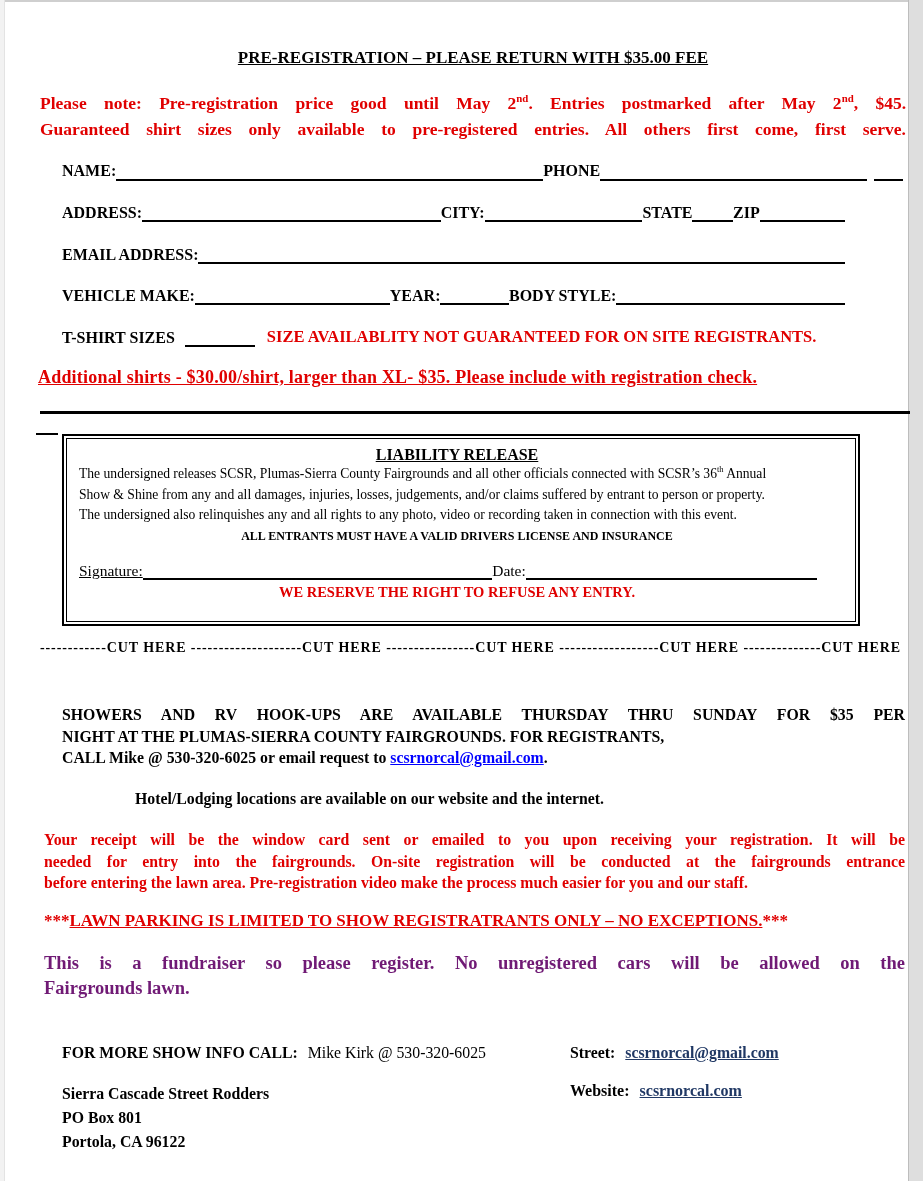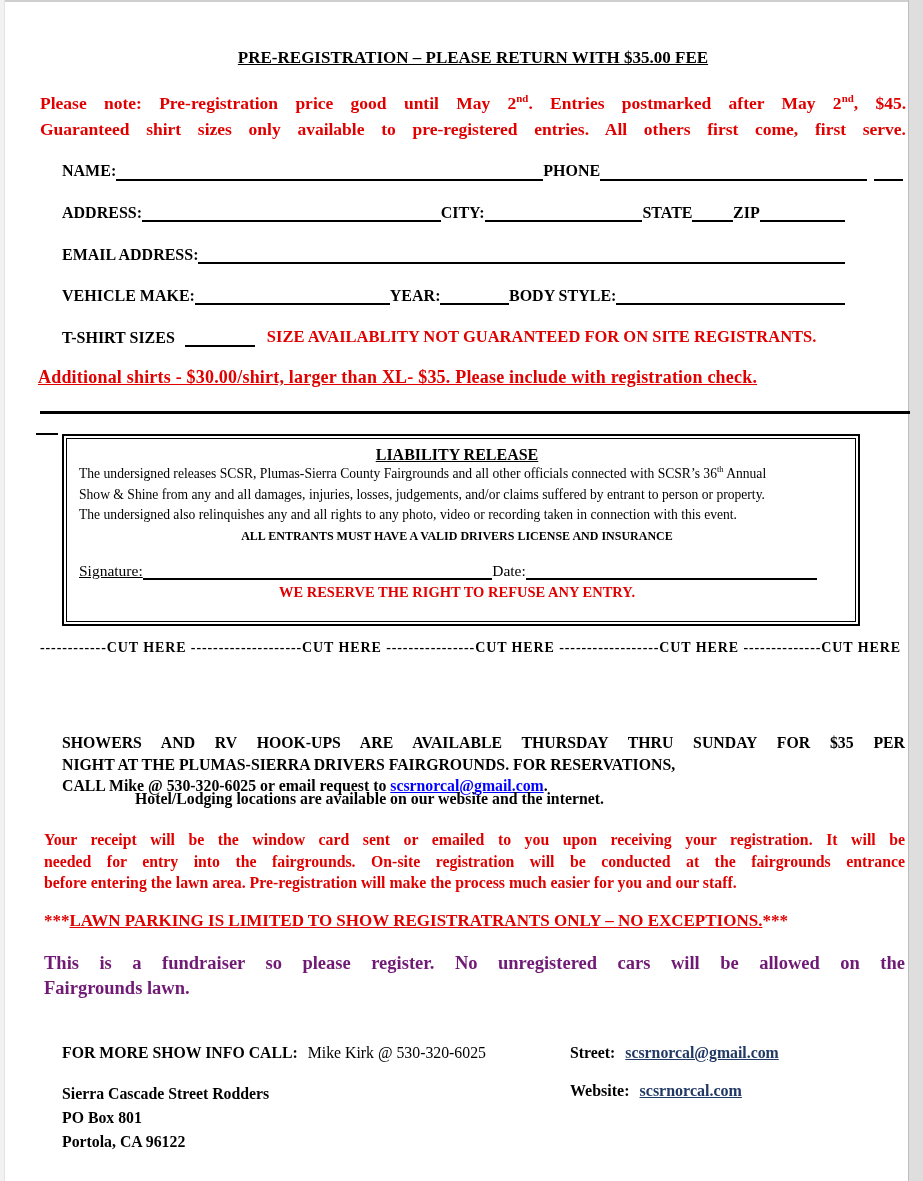--- a/index.html
+++ b/index.html
@@ -34,21 +34,21 @@
   .lbox-inner{border:1px solid #000;height:100%;box-sizing:border-box;padding:5px 20px 0 12px;}
   .lhead{text-align:center;font-size:16px;font-weight:bold;margin-top:2px;}
   .lpara{font-size:13.6px;line-height:20.5px;white-space:nowrap;}
   .lent{text-align:center;font-size:12px;font-weight:bold;line-height:20px;}
   .sigrow{display:flex;align-items:center;margin-top:15px;height:20px;font-size:15.5px;white-space:nowrap;}
   .sline{border-bottom:2px solid #000;height:16px;}
   .refuse{text-align:center;font-size:14.5px;font-weight:bold;color:#e00000;margin-top:3px;}
   
   .cut{top:640px;left:40px;width:868px;font-size:14px;font-weight:bold;letter-spacing:0.9px;white-space:nowrap;overflow:hidden;}
   
-  .showers{top:732px;left:62px;width:843px;font-size:15.8px;font-weight:bold;line-height:21.5px;}
+  .showers{top:704px;left:62px;width:843px;font-size:15.8px;font-weight:bold;line-height:21.5px;}
   .hotel{top:790px;left:135px;font-size:15.8px;font-weight:bold;}
   .receipt{top:829px;left:44px;width:861px;font-size:15.8px;font-weight:bold;color:#e00000;line-height:21.5px;}
   .lawn{top:911px;left:44px;font-size:17px;font-weight:bold;color:#e00000;}
   .fund{top:951px;left:44px;width:861px;font-size:18.5px;font-weight:bold;color:#701a75;line-height:25px;}
   .info{top:1044px;left:62px;width:843px;font-size:15.8px;white-space:nowrap;}
   .email-block{position:absolute;left:508px;top:0;}
   .footer{top:1082px;left:62px;font-size:15.8px;font-weight:bold;line-height:24px;}
   .website{top:1082px;left:570px;font-size:16px;font-weight:bold;}
   a.link-bright{color:#0000ff;font-weight:bold;text-decoration:underline;cursor:pointer;}
   a.link-navy{color:#203864;font-weight:bold;text-decoration:underline;cursor:pointer;}
@@ -137,30 +137,30 @@
         <span class="sline" style="flex:250;margin-right:18px"></span>
       </div>
       <div class="refuse">WE RESERVE THE RIGHT TO REFUSE ANY ENTRY.</div>
     </div>
   </div>
 
   <div class="abs cut">------------CUT HERE --------------------CUT HERE ----------------CUT HERE ------------------CUT HERE --------------CUT HERE</div>
 
   <div class="abs showers">
     <div class="jl">SHOWERS AND RV HOOK-UPS ARE AVAILABLE THURSDAY THRU SUNDAY FOR $35 PER</div>
-    <div>NIGHT AT THE PLUMAS-SIERRA DRIVERS FAIRGROUNDS. FOR RESERVATIONS,</div>
+    <div>NIGHT AT THE PLUMAS-SIERRA COUNTY FAIRGROUNDS. FOR REGISTRANTS,</div>
     <div><span>CALL Mike @ 530-320-6025 or email request to </span><a class="link-bright">scsrnorcal@gmail.com</a><span>.</span></div>
   </div>
 
   <div class="abs hotel">Hotel/Lodging locations are available on our website and the internet.</div>
 
   <div class="abs receipt">
     <div class="jl">Your receipt will be the window card sent or emailed to you upon receiving your registration. It will be</div>
     <div class="jl">needed for entry into the fairgrounds. On-site registration will be conducted at the fairgrounds entrance</div>
-    <div>before entering the lawn area. Pre-registration will make the process much easier for you and our staff.</div>
+    <div>before entering the lawn area. Pre-registration video make the process much easier for you and our staff.</div>
   </div>
 
   <div class="abs lawn">
     <span>***</span><span class="u">LAWN PARKING IS LIMITED TO SHOW REGISTRATRANTS ONLY – NO EXCEPTIONS.</span><span>***</span>
   </div>
 
   <div class="abs fund">
     <div class="jl">This is a fundraiser so please register. No unregistered cars will be allowed on the</div>
     <div>Fairgrounds lawn.</div>
   </div>

